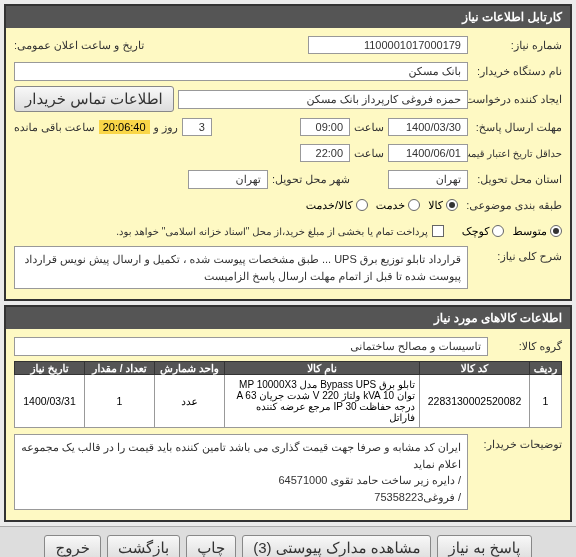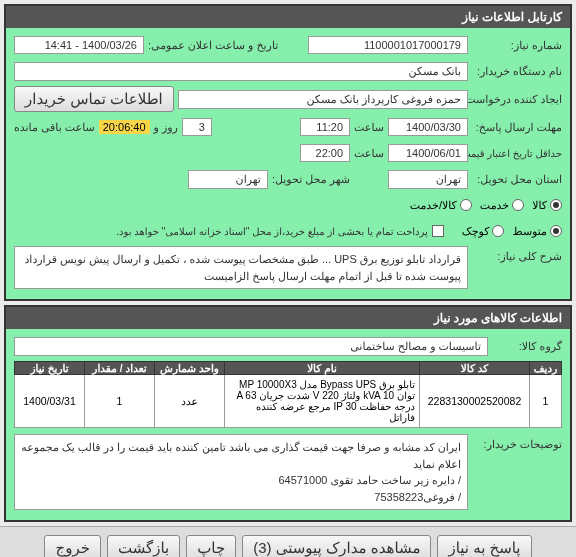--- a/index.html
+++ b/index.html
@@ -1,17 +1,17 @@
 <!DOCTYPE html>
 <html dir="rtl" lang="fa"><head>
 <meta charset="utf-8">
 <style>
 * { box-sizing: border-box; margin: 0; padding: 0; }
 body { font-family: Tahoma, Arial, sans-serif; font-size: 11px; background: #ebebeb; width: 576px; direction: rtl; }
-.panel { border: 2px solid #333; margin: 4px; background: #86efac; }
+.panel { border: 2px solid #333; margin: 4px; background: #fef9c3; }
 .panel-header { background: #555; color: #fff; padding: 4px 8px; font-size: 12px; font-weight: bold; }
 .form-content { padding: 6px 8px; }
 .row { display: flex; align-items: center; margin-bottom: 4px; min-height: 22px; gap: 4px; }
 .label { color: #333; font-size: 11px; white-space: nowrap; flex-shrink: 0; }
 .input-box { background: #fff; border: 1px solid #999; padding: 2px 6px; font-size: 11px; color: #333; min-height: 18px; display: inline-flex; align-items: center; }
 .btn { background: linear-gradient(#f8f8f8,#ddd); border: 1px solid #888; border-radius: 3px; padding: 3px 10px; font-size: 15px; cursor: pointer; color: #333; }
 .highlight-yellow { background: #f9d648; color: #000; padding: 1px 4px; }
 .radio-group { display: inline-flex; gap: 8px; align-items: center; }
 .radio-item { display: inline-flex; align-items: center; gap: 3px; }
 .radio-dot { width: 12px; height: 12px; border: 1px solid #666; border-radius: 50%; background: #fff; display: inline-flex; align-items: center; justify-content: center; }
@@ -28,39 +28,38 @@
 
 <div class="panel">
   <div class="panel-header">کارتابل اطلاعات نیاز</div>
   <div class="form-content">
 
     <div class="row">
       <span class="label" style="width:90px">شماره نیاز:</span>
       <span class="input-box" style="width:160px">1100001017000179</span>
       <span style="flex:1"></span>
       <span class="label">تاریخ و ساعت اعلان عمومی:</span>
-      <span class="input-box" style="width:130px">1400/03/26 - 14:41</span>
     </div>
 
     <div class="row">
       <span class="label" style="width:90px">نام دستگاه خریدار:</span>
       <span class="input-box" style="flex:1">بانک مسکن</span>
     </div>
 
     <div class="row">
       <span class="label" style="width:90px">ایجاد کننده درخواست:</span>
       <span class="input-box" style="flex:1">حمزه فروغی کارپرداز بانک مسکن</span>
       <button class="btn">اطلاعات تماس خریدار</button>
     </div>
 
     <div class="row">
       <span class="label" style="width:90px">مهلت ارسال پاسخ:</span>
       <span class="input-box" style="width:80px">1400/03/30</span>
       <span class="label">ساعت</span>
-      <span class="input-box" style="width:50px">11:20</span>
+      <span class="input-box" style="width:50px">09:00</span>
       <span style="flex:1"></span>
       <span class="input-box" style="width:30px;text-align:center">3</span>
       <span class="label">روز و</span>
       <span class="highlight-yellow">20:06:40</span>
       <span class="label">ساعت باقی مانده</span>
     </div>
 
     <div class="row">
       <span class="label" style="width:90px;font-size:10px">حداقل تاریخ اعتبار قیمت:</span>
       <span class="input-box" style="width:80px">1400/06/01</span>
@@ -70,20 +69,21 @@
 
     <div class="row">
       <span class="label" style="width:90px">استان محل تحویل:</span>
       <span class="input-box" style="width:80px">تهران</span>
       <span style="width:30px"></span>
       <span class="label">شهر محل تحویل:</span>
       <span class="input-box" style="width:80px">تهران</span>
     </div>
 
     <div class="row">
+      <span class="label" style="width:100px">طبقه بندی موضوعی:</span>
       <div class="radio-group">
         <div class="radio-item">
             <span class="radio-dot checked"></span>
             <span>کالا</span>
           </div>
         <div class="radio-item">
             <span class="radio-dot"></span>
             <span>خدمت</span>
           </div>
         <div class="radio-item">

